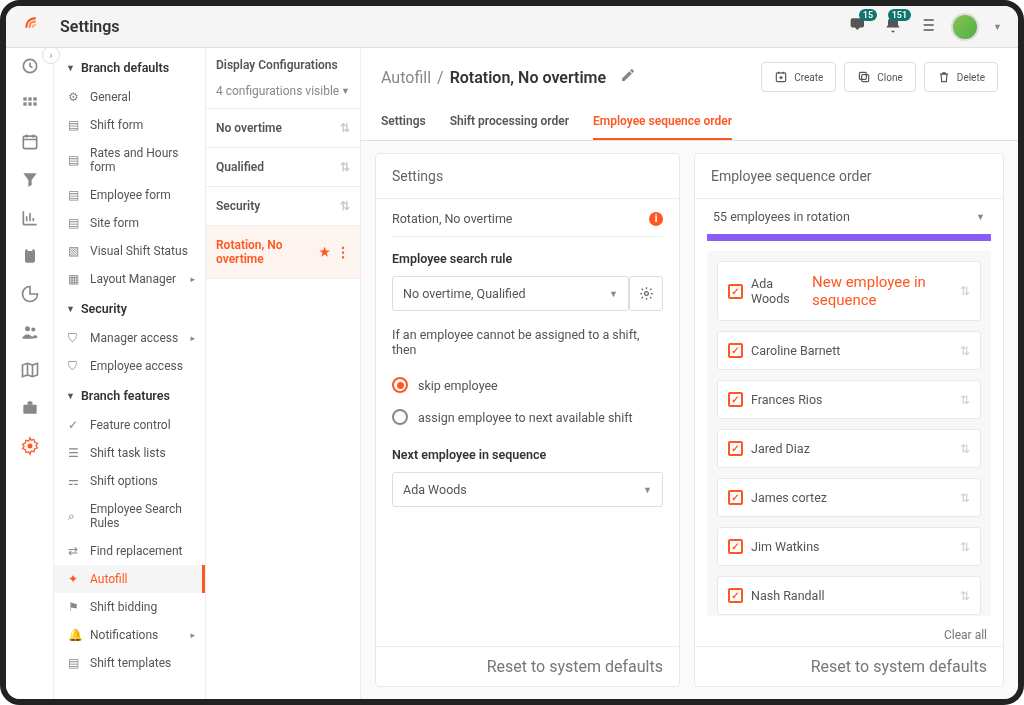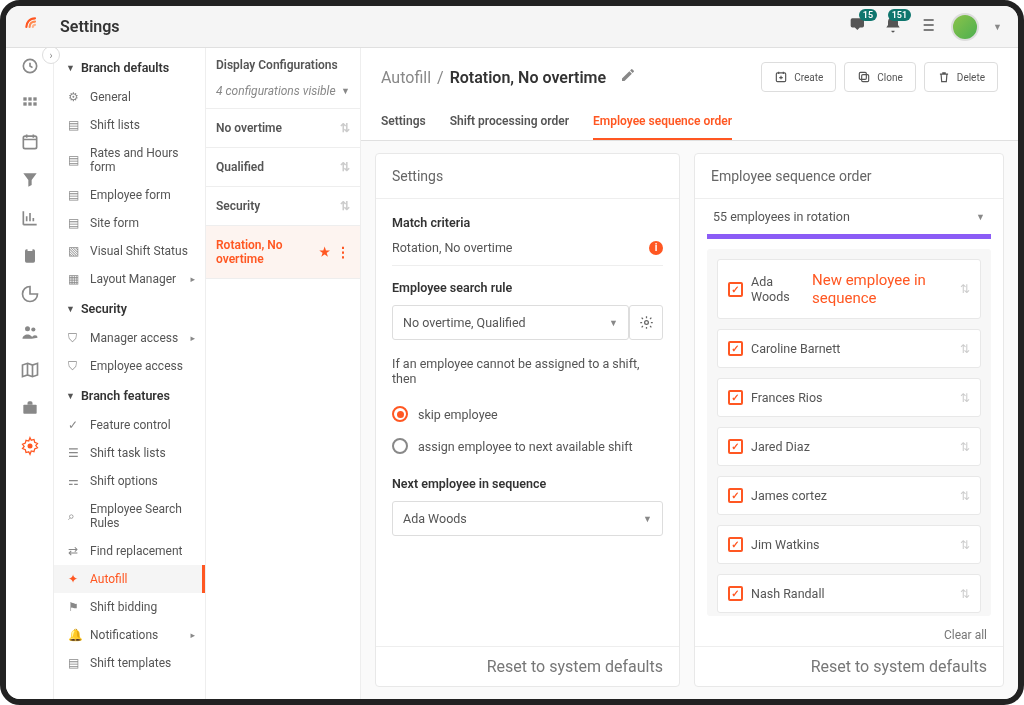--- a/index.html
+++ b/index.html
@@ -148,21 +148,20 @@
   }
   .config-count {
     display: flex;
     align-items: center;
     justify-content: space-between;
     font-size: 12px;
     color: #888;
     padding: 6px 10px 10px;
     border-bottom: 1px solid #eee;
     cursor: pointer;
-    font-style: italic;
   }
   .config-item {
     display: flex;
     align-items: center;
     padding: 12px 10px;
     font-size: 12px;
     font-weight: 600;
     color: #555;
     border-bottom: 1px solid #eee;
     cursor: pointer;
@@ -333,21 +332,21 @@
   .panel-footer {
     padding: 10px 16px;
     text-align: right;
     font-size: 16px;
     color: #777;
     border-top: 1px solid #eee;
   }
   .panel-footer span { cursor: pointer; }
   .rotation-select {
     margin: 0 12px 10px;
-    border-bottom: 5px solid #8b5cf6;
+    border-bottom: 7px solid #8b5cf6;
     padding: 10px 6px;
     font-size: 12.5px;
     color: #555;
     display: flex;
     align-items: center;
     justify-content: space-between;
     cursor: pointer;
   }
   .emp-list-wrap {
     background: #f7f7f7;
@@ -486,21 +485,21 @@
       <div class="nav-section-header">
         <span class="chev">▼</span>
         <span>Branch defaults</span>
       </div>
       <div class="nav-item">
           <span class="ni-icon">⚙</span>
           <span>General</span>
         </div>
       <div class="nav-item">
           <span class="ni-icon">▤</span>
-          <span>Shift lists</span>
+          <span>Shift form</span>
         </div>
       <div class="nav-item">
           <span class="ni-icon">▤</span>
           <span>Rates and Hours form</span>
         </div>
       <div class="nav-item">
           <span class="ni-icon">▤</span>
           <span>Employee form</span>
         </div>
       <div class="nav-item">
@@ -638,21 +637,20 @@
       <div class="tabs">
         <div class="tab">Settings</div>
         <div class="tab">Shift processing order</div>
         <div class="tab active">Employee sequence order</div>
       </div>
 
       <div class="panels">
         <div class="panel left">
           <div class="panel-title">Settings</div>
           <div class="panel-body">
-            <div class="field-label">Match criteria</div>
             <div class="match-value-row">
               <span class="match-value">Rotation, No overtime</span>
               <span class="info-badge">i</span>
             </div>
 
             <div class="field-label">Employee search rule</div>
             <div class="select-row">
               <div class="select-box">
                 <span>No overtime, Qualified</span>
                 <span class="caret">▼</span>

